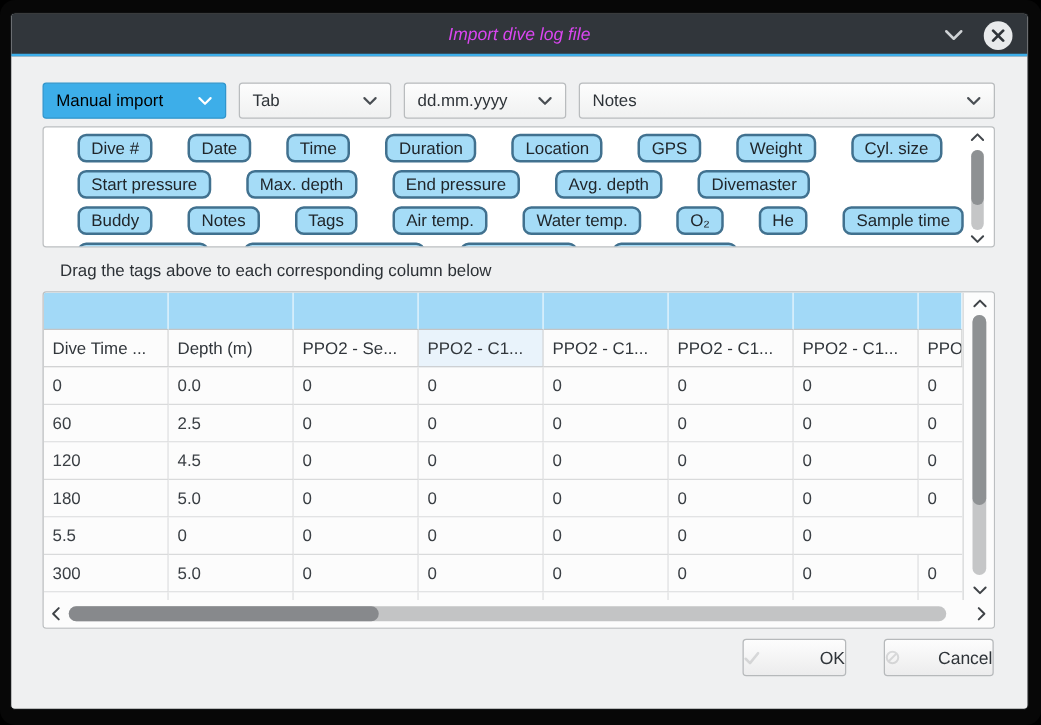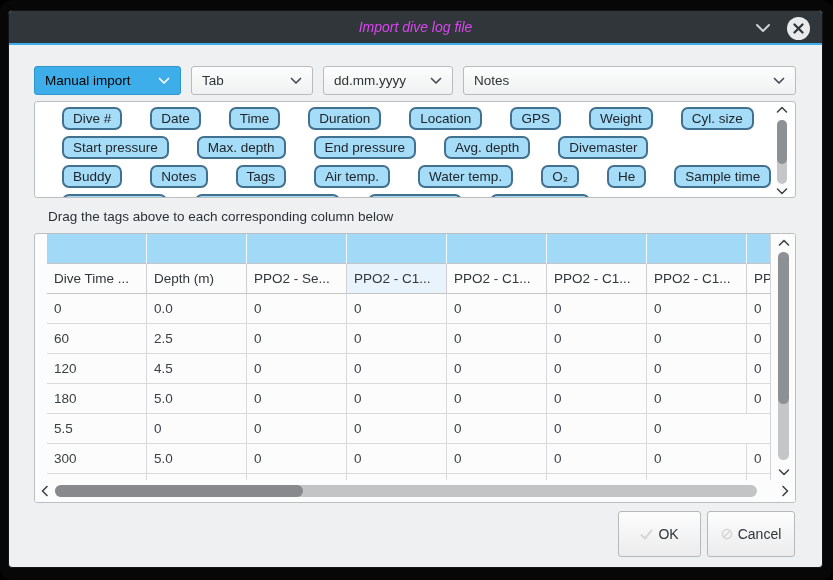--- a/index.html
+++ b/index.html
@@ -28,21 +28,21 @@
   
   .tag-sb{position:absolute;right:5px;top:4px;width:16px;height:89px;}
   .tag-sb .arrow{position:absolute;left:1px;width:14px;color:#41464b;display:flex;justify-content:center;}
   .tag-sb .up{top:0;} .tag-sb .down{bottom:0;}
   .tag-sb .track{position:absolute;left:3px;top:14px;width:10px;height:64px;background:#c5c6c7;border-radius:5px;}
   .tag-sb .thumb{position:absolute;left:3px;top:14px;width:10px;height:44px;background:#8e9193;border-radius:5px;}
   
   .instruction{position:absolute;left:39px;top:198px;font-size:13.5px;color:#2c3136;}
   
   .tablebox{position:absolute;left:25px;top:222px;width:762px;height:270px;background:#fcfcfc;border:1px solid #bcbfc1;border-radius:3px;overflow:hidden;}
-  .tbl-inner{position:absolute;left:0;top:0;width:735px;height:246px;overflow:hidden;margin-left:12px;}
+  .tbl-inner{position:absolute;left:0;top:0;width:735px;height:246px;overflow:hidden;}
   .trow{display:flex;height:30px;}
   .tcell{flex:0 0 100px;width:100px;border-right:1px solid #d9dadb;border-bottom:1px solid #d9dadb;
          font-size:13.5px;color:#3a3f44;display:flex;align-items:center;padding:0 7px;overflow:hidden;white-space:nowrap;background:#fcfcfc;}
   .tcell.last{flex:1 1 auto;border-right:none;}
   .droprow .tcell{background:#a2d9f7;border-right:1px solid #f3fafe;border-bottom:1px solid #c4c5c6;}
   .headrow .tcell{border-bottom:1px solid #c4c5c6;border-right:1px solid #cfd0d1;color:#31363b;}
   .headrow .tcell.hl{background:#e9f3fb;}
   .partialrow{height:6px;}
   .partialrow .tcell{height:6px;border-bottom:none;}
   
@@ -52,22 +52,22 @@
   .tbl-vsb .track{position:absolute;left:7px;top:18px;width:11px;height:208px;background:#c5c6c7;border-radius:5.5px;}
   .tbl-vsb .thumb{position:absolute;left:7px;top:18px;width:11px;height:152px;background:#8e9193;border-radius:5.5px;}
   
   .tbl-hsb{position:absolute;left:0;bottom:0;width:760px;height:22px;background:#fcfcfc;}
   .tbl-hsb .arrow{position:absolute;top:0;height:22px;display:flex;align-items:center;color:#3f4347;}
   .tbl-hsb .left{left:6px;} .tbl-hsb .right{right:6px;}
   .tbl-hsb .track{position:absolute;left:20px;top:5px;width:702px;height:12px;background:#c3c4c5;border-radius:6px;}
   .tbl-hsb .thumb{position:absolute;left:20px;top:5px;width:248px;height:12px;background:#87898c;border-radius:6px;}
   
   .btn-row{position:absolute;top:500px;right:27px;display:flex;gap:6px;}
-  .btn{height:46px;border:1px solid #b6b9bb;border-radius:3px;background:linear-gradient(#fdfdfd,#ececed);
-       display:flex;align-items:center;justify-content:center;font-size:14px;color:#2f3439;gap:5px;}
+  .btn{height:30px;border:1px solid #b6b9bb;border-radius:3px;background:linear-gradient(#fdfdfd,#ececed);
+       display:flex;align-items:center;justify-content:space-between;font-size:14px;color:#2f3439;gap:5px;margin-left:24px;}
   .btn.ok{width:83px}.btn.cancel{width:88px}
   .ghost{opacity:0.15;display:flex;align-items:center;}
 </style>
 </head>
 <body>
 
 <div class="frame">
   <div class="dialog">
 
     <div class="titlebar">

